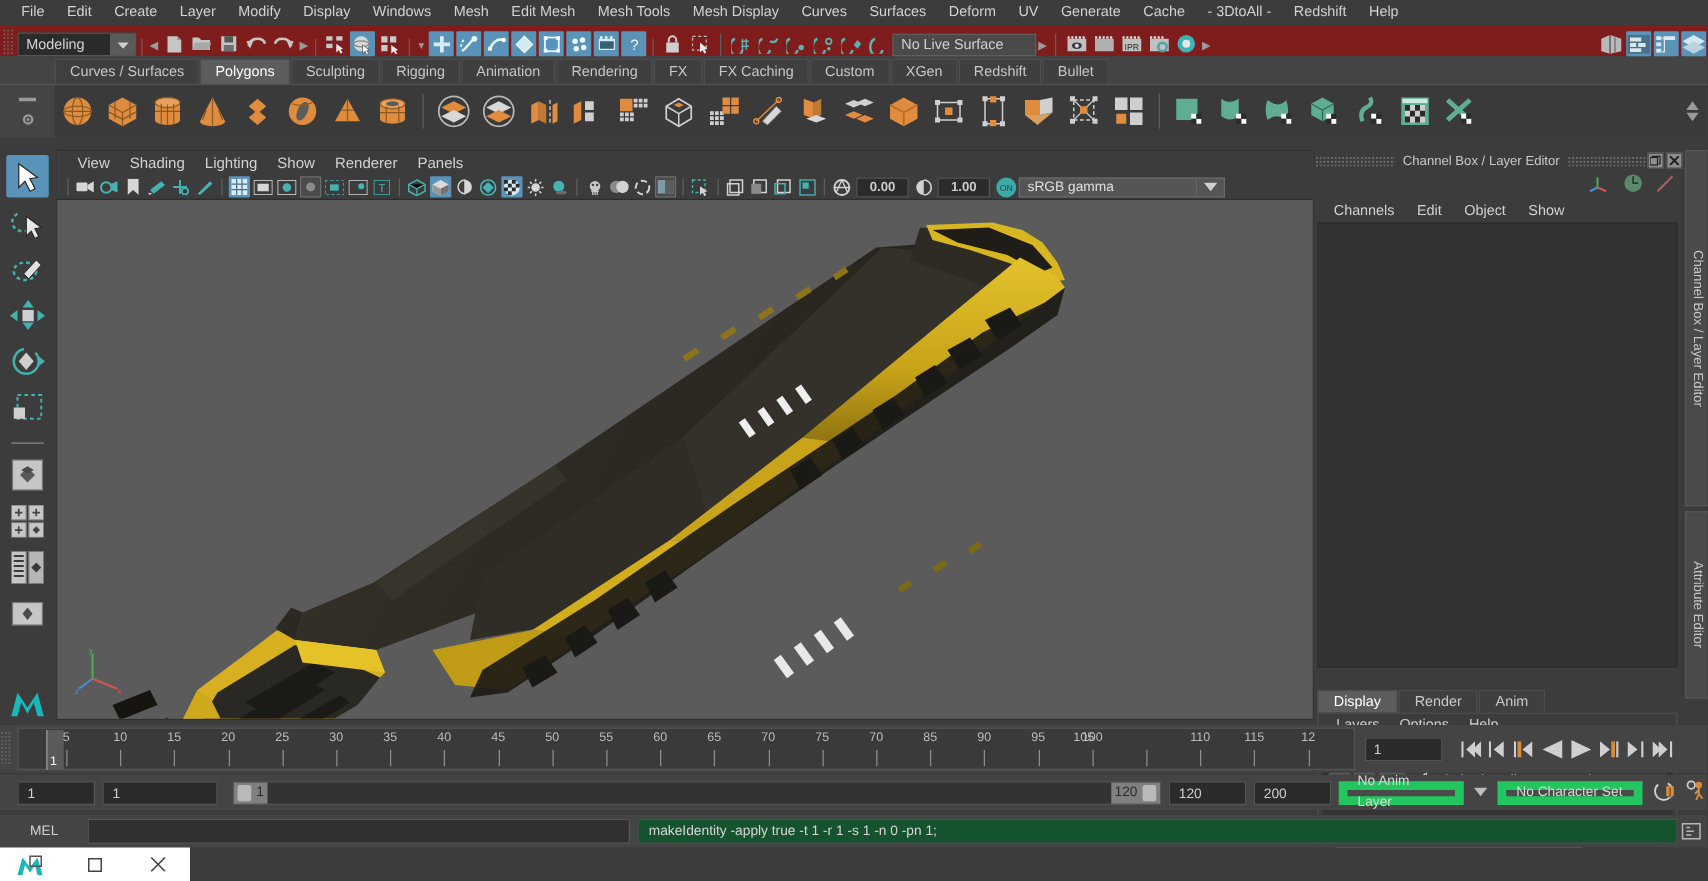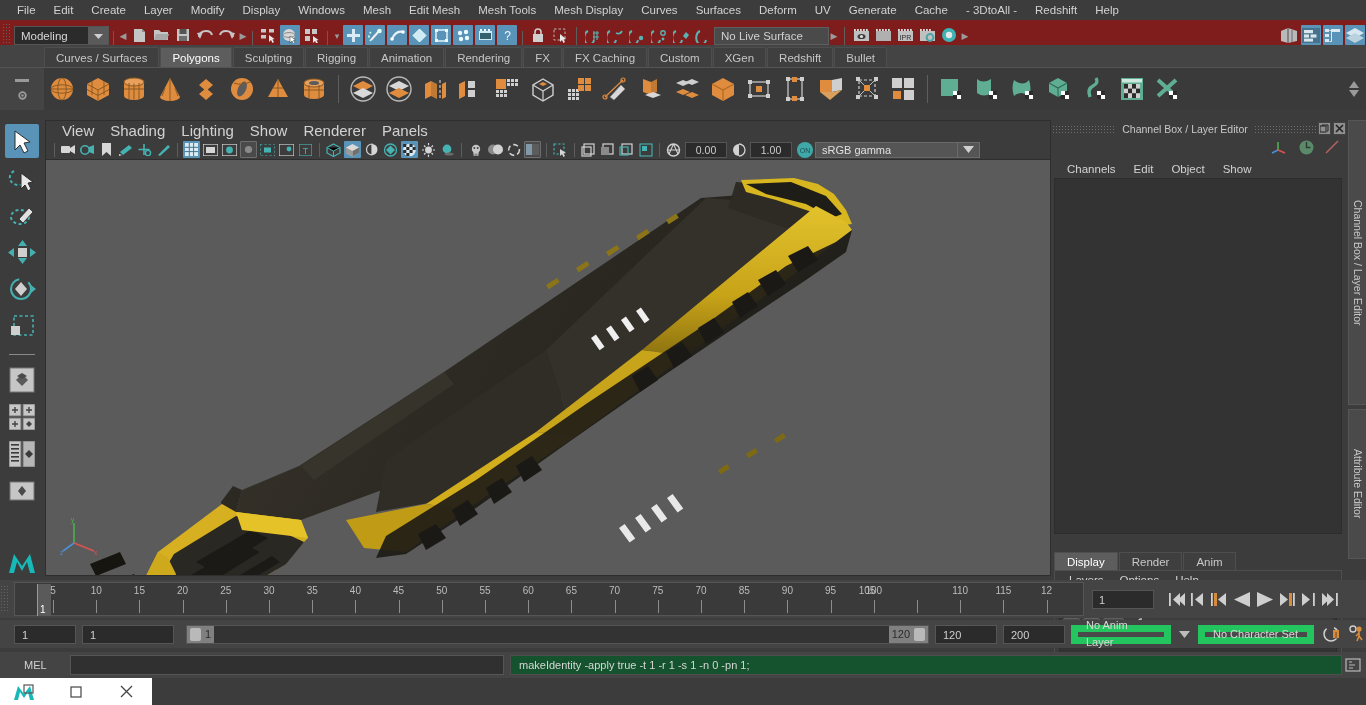--- a/index.html
+++ b/index.html
@@ -48,27 +48,27 @@
   .toolbox { position:absolute; left:0; top:120px; width:44px; bottom:120px; background:#3c3c3c;
      display:flex; flex-direction:column; align-items:center; padding-top:4px; }
   .tbicon { width:34px; height:34px; margin-bottom:3px; display:flex; align-items:center; justify-content:center; border-radius:2px;}
   .tbicon.sel { background:#5a93b8; }
   .tbdiv { width:26px; height:1px; background:#8a8a8a; margin:8px 0 8px 0; }
 
   
   .viewport { position:absolute; left:45px; top:120px; width:1006px; height:456px; background:#5a5a5a;
       border:1px solid #2e2e2e; }
   .vpmenus { display:flex; align-items:center; height:19px; background:#3c3c3c; padding-left:8px; }
-  .vpmenus .vm { padding:0 8px; font-size:15px; color:#d2d2d2; line-height:19px;text-align:right; }
+  .vpmenus .vm { padding:0 8px; font-size:12px; color:#d2d2d2; line-height:19px;text-align:right; }
   .vptools { display:flex; align-items:center; height:20px; background:#3c3c3c; padding-left:4px; border-bottom:1px solid #2e2e2e;}
   .vi { width:17px; height:17px; margin:0 1px; display:flex; align-items:center; justify-content:center; border-radius:1px; position:relative;}
   .vi.on { background:#5a93b8; }
   .vi.frame { border:1px solid #6d6d6d; background:#4a4a4a; }
   .numfield { width:42px; height:16px; background:#2b2b2b; border:1px solid #555; color:#ccc;
-     font-size:10.5px; text-align:center; line-height:15px; margin:0 2px; }
+     font-size:10.5px; text-align:center; line-height:15px; margin:0 2px;font-weight:bold; }
   .cmsfield { width:143px; height:16px; background:#555; border:1px solid #6a6a6a; color:#e0e0e0;
      font-size:11px; line-height:15px; padding-left:6px; }
   .cmsarrow { width:22px; height:16px; background:#555; border:1px solid #6a6a6a; border-left:none;
      display:flex; align-items:center; justify-content:center; color:#cfcfcf; font-size:8px;}
   .vpcanvas { position:absolute; left:0; right:0; top:39px; bottom:0; background:#5b5b5b; overflow:hidden; }
   .vplabel { position:absolute; bottom:4px; left:0; right:0; text-align:center; color:#e8e8e8;
      font-size:10.5px; font-weight:bold; }
 
   
   .axis { position:absolute; left:14px; bottom:20px; width:40px; height:40px; }

